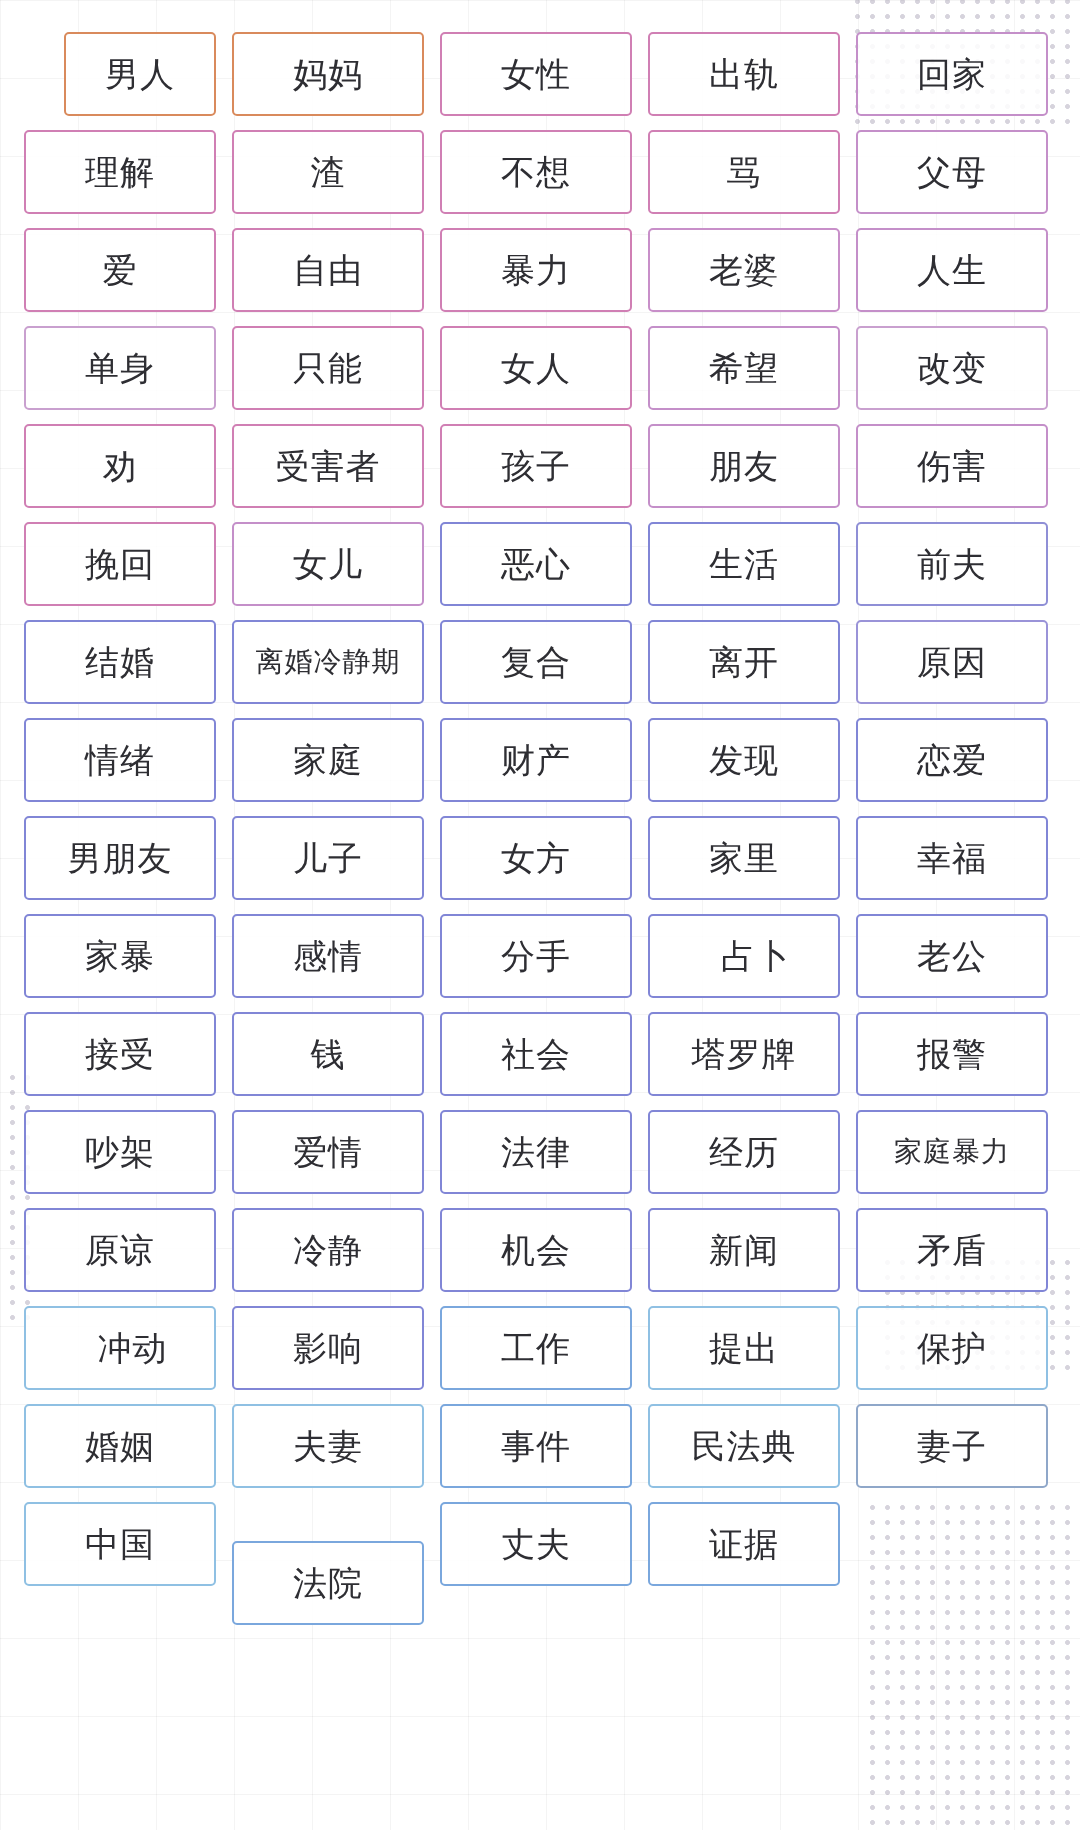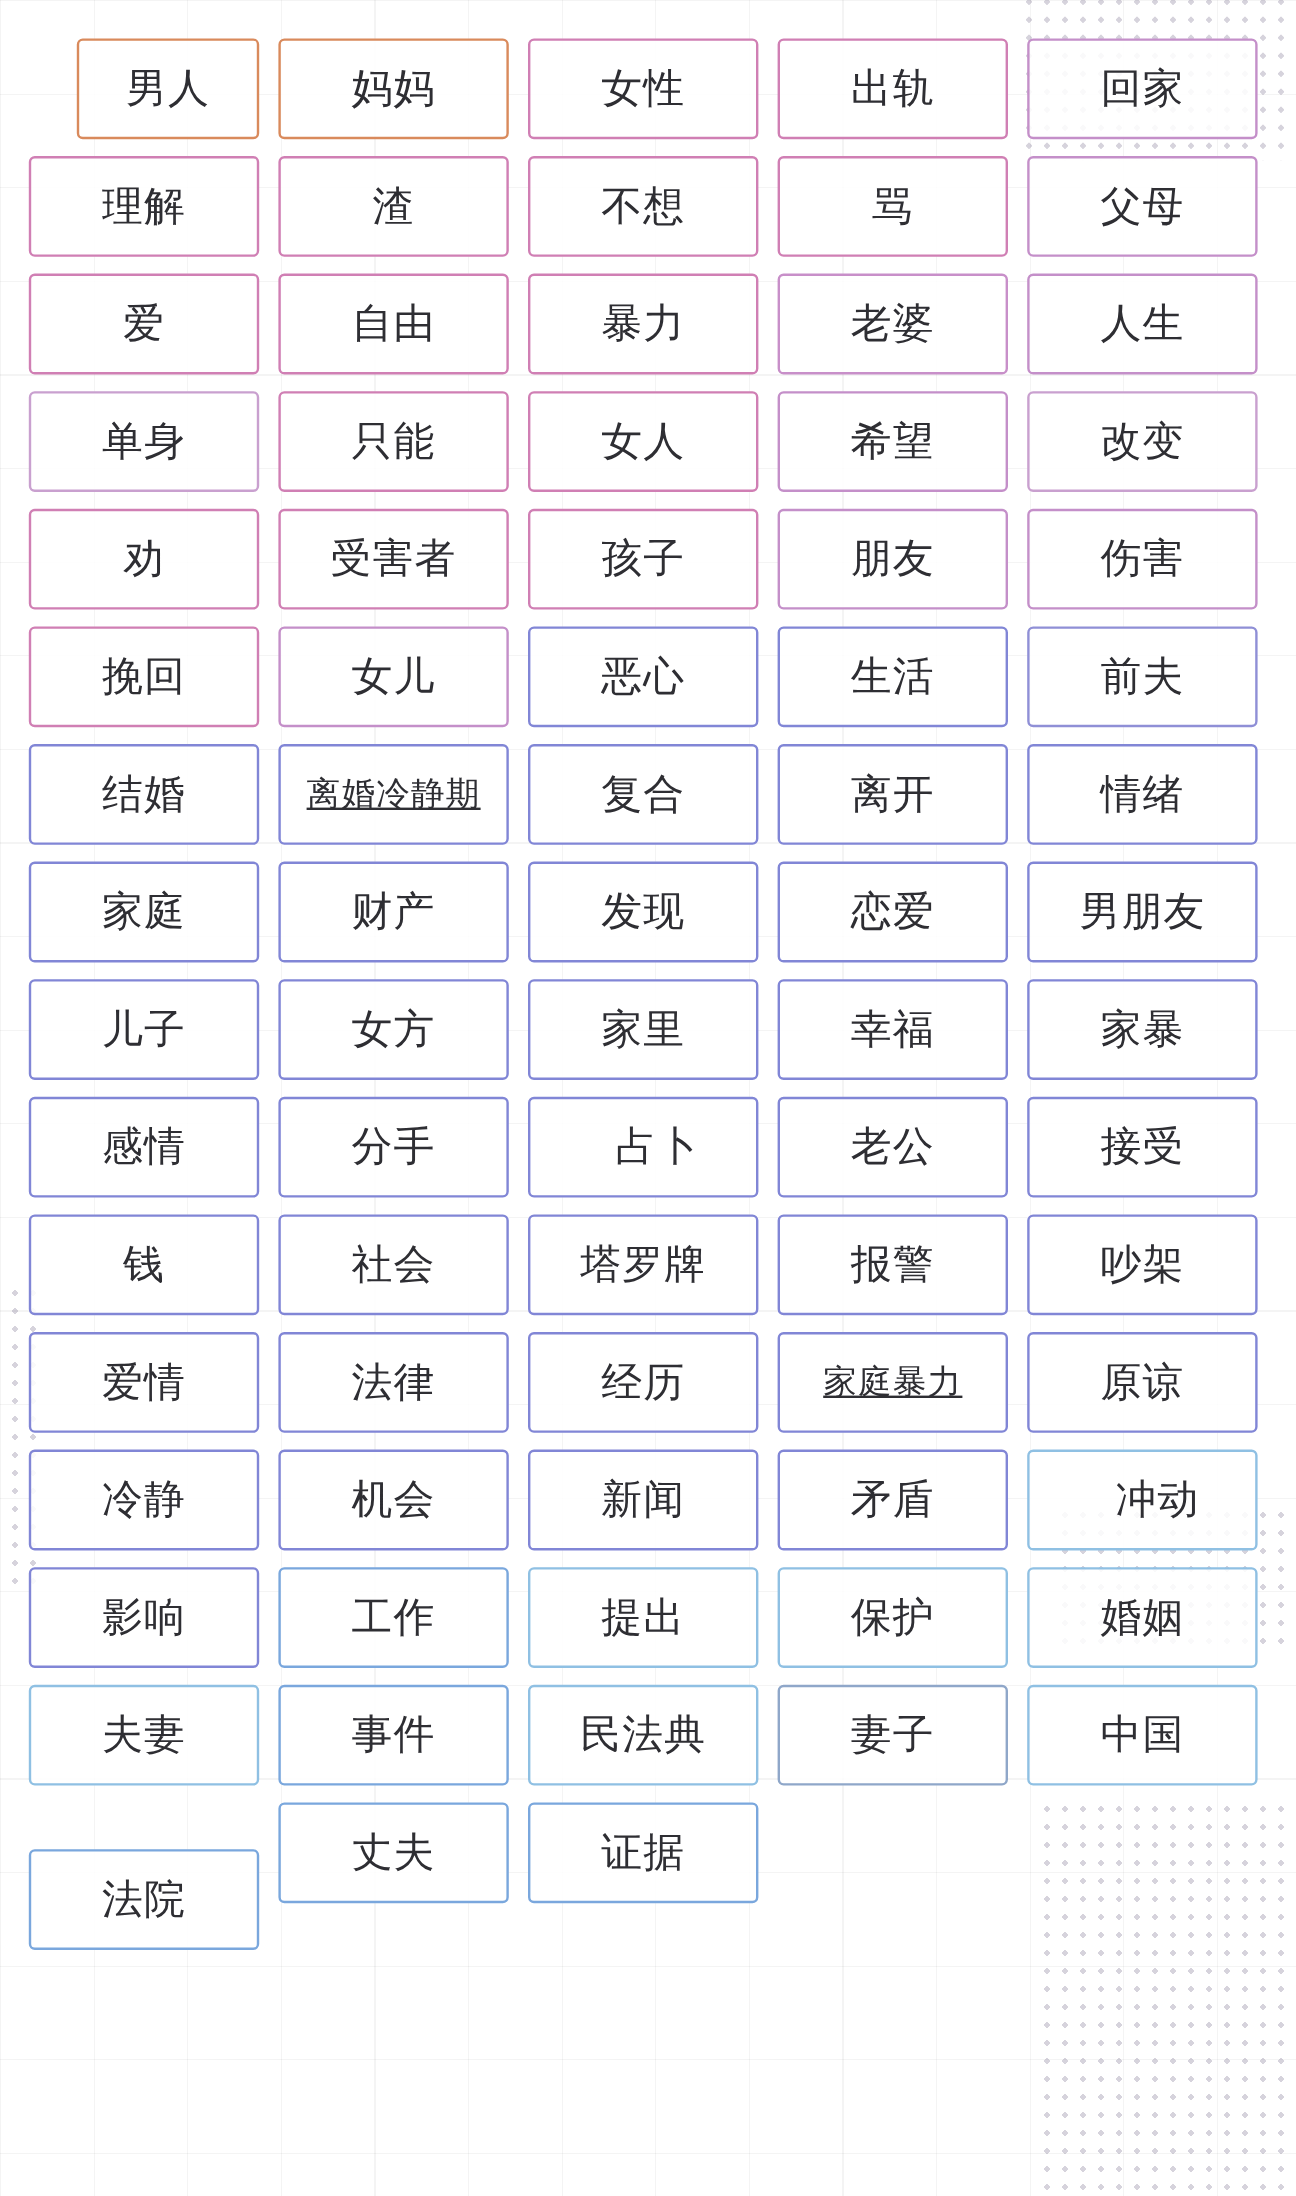--- a/index.html
+++ b/index.html
@@ -57,21 +57,21 @@
     box-sizing: border-box;
     background: rgba(255,255,255,0.86);
     border: 2px solid #c9a6cf;
     border-radius: 5px;
     font-size: 34px;
     color: #2e2e33;
     letter-spacing: 1px;
     line-height: 1;
     user-select: none;
   }
-  .tag.small { font-size: 28px; text-decoration: underline; }
+  .tag.small { font-size: 28px; }
 </style>
 </head>
 <body>
 
 <div class="paper-grid"></div>
 <div class="dots dots-tr"></div>
 <div class="dots dots-ml"></div>
 <div class="dots dots-mr"></div>
 <div class="dots dots-br"></div>
 
@@ -103,20 +103,21 @@
     <div class="tag" style="border-color: rgb(196, 143, 201);">伤害</div>
     <div class="tag" style="border-color: rgb(208, 127, 180);">挽回</div>
     <div class="tag" style="border-color: rgb(196, 143, 201);">女儿</div>
     <div class="tag" style="border-color: rgb(129, 134, 214);">恶心</div>
     <div class="tag" style="border-color: rgb(129, 134, 214);">生活</div>
     <div class="tag" style="border-color: rgb(143, 143, 214);">前夫</div>
     <div class="tag" style="border-color: rgb(129, 134, 214);">结婚</div>
     <div class="tag small" style="border-color: rgb(129, 134, 214);">离婚冷静期</div>
     <div class="tag" style="border-color: rgb(129, 134, 214);">复合</div>
     <div class="tag" style="border-color: rgb(129, 134, 214);">离开</div>
+    <div class="tag" style="border-color: rgb(154, 147, 216);">原因</div>
     <div class="tag" style="border-color: rgb(129, 134, 214);">情绪</div>
     <div class="tag" style="border-color: rgb(129, 134, 214);">家庭</div>
     <div class="tag" style="border-color: rgb(129, 134, 214);">财产</div>
     <div class="tag" style="border-color: rgb(129, 134, 214);">发现</div>
     <div class="tag" style="border-color: rgb(129, 134, 214);">恋爱</div>
     <div class="tag" style="border-color: rgb(129, 134, 214);">男朋友</div>
     <div class="tag" style="border-color: rgb(129, 134, 214);">儿子</div>
     <div class="tag" style="border-color: rgb(129, 134, 214);">女方</div>
     <div class="tag" style="border-color: rgb(129, 134, 214);">家里</div>
     <div class="tag" style="border-color: rgb(129, 134, 214);">幸福</div>

